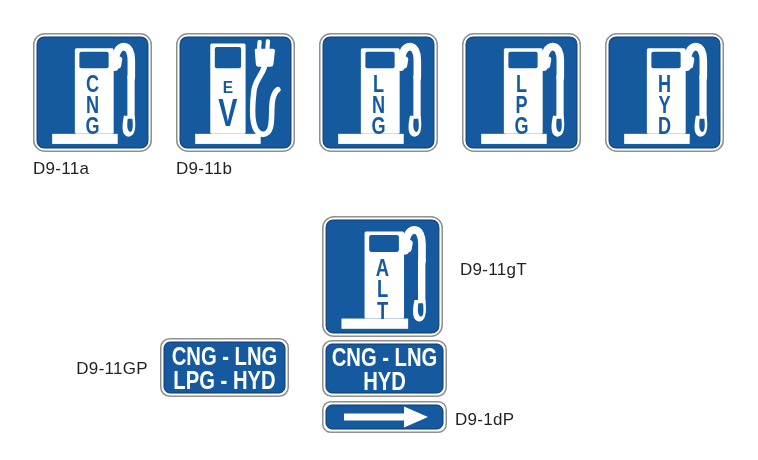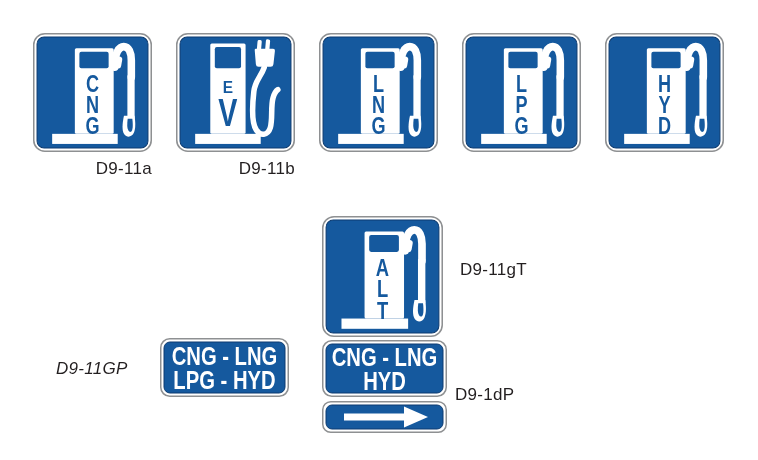--- a/index.html
+++ b/index.html
@@ -6,22 +6,22 @@
   html,body { background:#fff; }
   .canvas {
     position:relative; width:758px; height:460px; background:#ffffff;
     font-family:"Liberation Sans", sans-serif; overflow:hidden;
   }
   .sign, .plaque { position:absolute; margin:0; }
   .lbl {
     position:absolute; font-size:17px; color:#231F20;
     letter-spacing:0.3px; white-space:nowrap;
   }
-  .lbl.c { text-align:right; }
-  .lbl.r { text-align:left;font-style:italic; }
+  .lbl.c { text-align:left; }
+  .lbl.r { text-align:right; }
   svg text {
     font-family:"Liberation Sans", sans-serif;
     font-weight:700; text-anchor:middle;
   }
   .pl  { font-size:23px; fill:#15599E; }
   .pl-e{ font-size:17px; fill:#15599E; }
   .pl-v{ font-size:38px; fill:#15599E; }
   .pt  { font-size:25px; fill:#ffffff; }
 </style>
 </head>
@@ -138,15 +138,15 @@
     </svg>
   </figure>
 
   <figure class="plaque" style="left:322px;top:401px">
     <svg width="125" height="32" viewBox="0 0 125 32">
       <rect x="0.75" y="0.75" width="123.5" height="30.5" rx="8" fill="#ffffff" stroke="#8E9092" stroke-width="1.5"></rect>
       <rect x="4" y="4" width="117" height="24" rx="6" fill="#15599E" stroke="#0D3B70" stroke-width="1"></rect>
       <polygon points="22,12.6 82,12.6 82,5.6 106,16 82,26.4 82,19.4 22,19.4" fill="#ffffff"></polygon>
     </svg>
   </figure>
-  <div class="lbl" style="left:455px;top:385px">D9-1dP</div>
+  <div class="lbl" style="left:455px;top:410px">D9-1dP</div>
 
 </div>
 
 </body></html>

